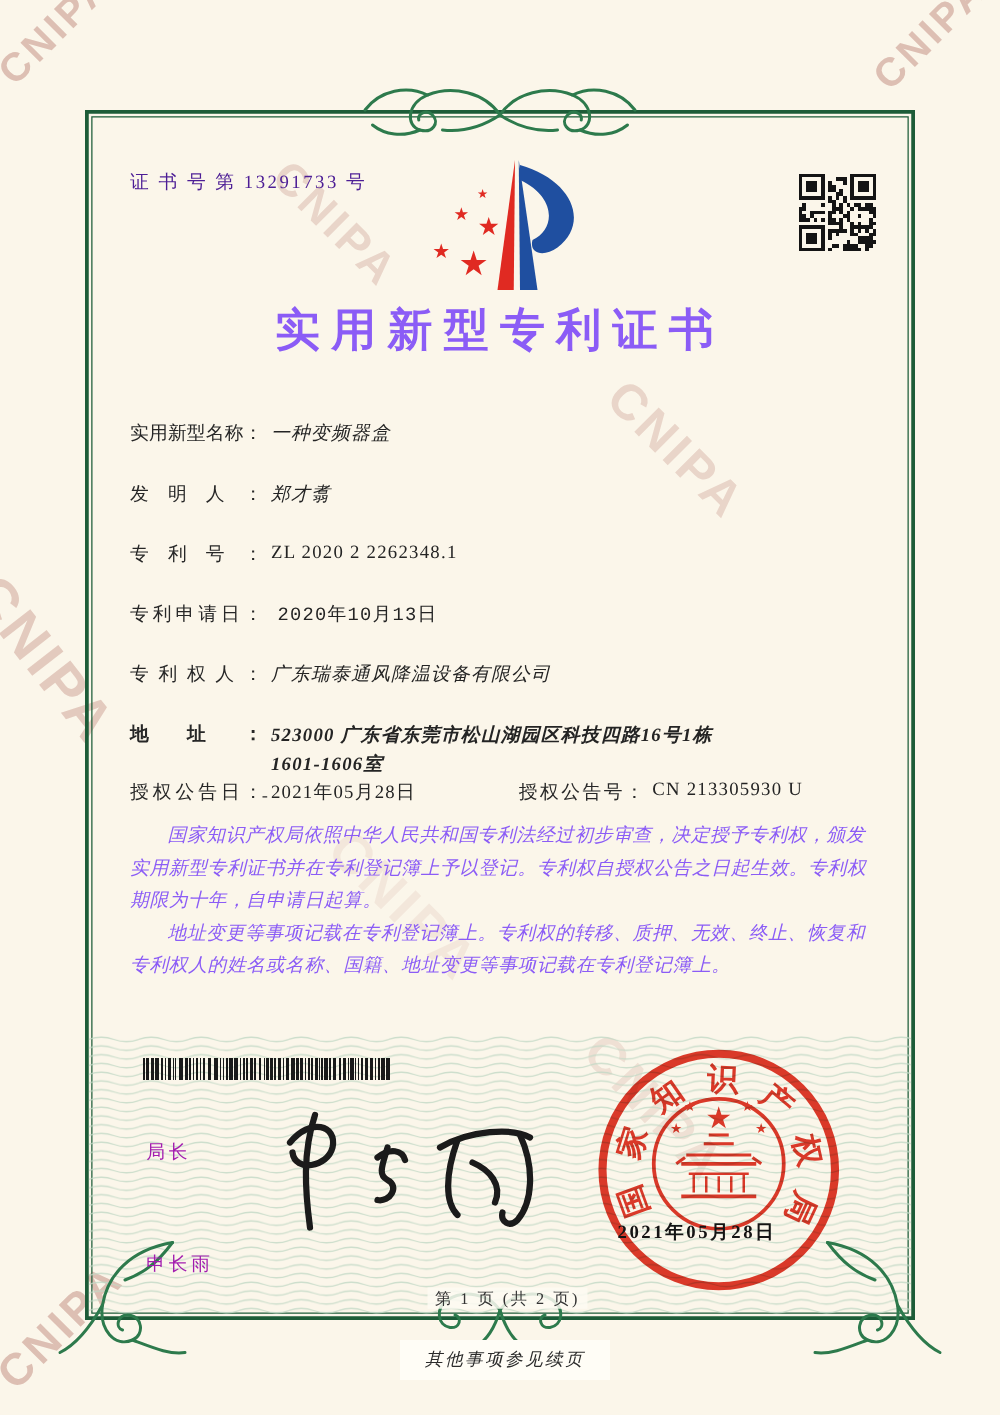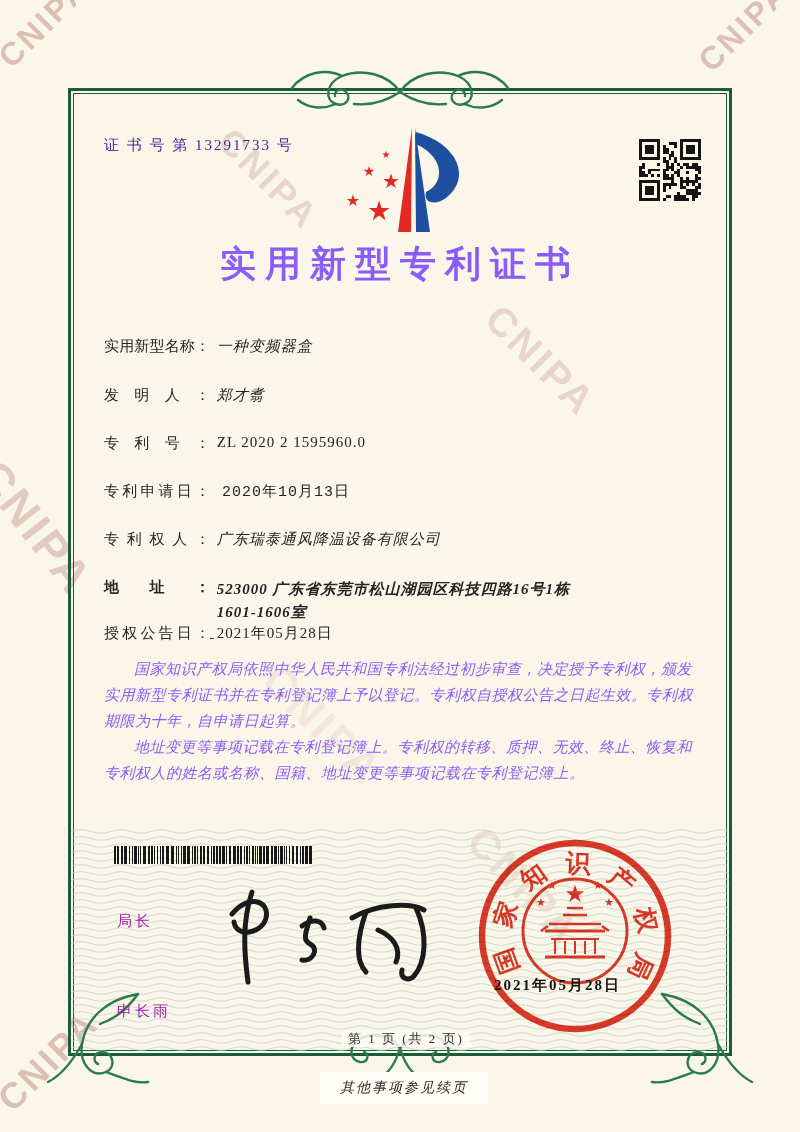--- a/index.html
+++ b/index.html
@@ -392,37 +392,41 @@
 <div class="field-row" style="top:337px;">
   <span class="field-label">实用新型名称：</span>
   <span class="field-value kai">一种变频器盒</span>
 </div>
 <div class="field-row" style="top:386px;">
   <span class="field-label">发明人：</span>
   <span class="field-value kai">郑才翥</span>
 </div>
 <div class="field-row" style="top:434px;">
   <span class="field-label">专利号：</span>
-  <span class="field-value">ZL 2020 2 1595960.0</span>
+  <span class="field-value">ZL 2020 2 2262348.1</span>
 </div>
 <div class="field-row" style="top:482px;font-family:Liberation Mono, monospace;">
   <span class="field-label">专利申请日：</span>
   <span class="field-value">2020年10月13日</span>
 </div>
 <div class="field-row" style="top:530px;">
   <span class="field-label">专利权人：</span>
   <span class="field-value kai">广东瑞泰通风降温设备有限公司</span>
 </div>
 <div class="field-row" style="top:578px;font-weight:bold;">
   <span class="field-label">地址：</span>
   <span class="field-value kai addr-value">523000 广东省东莞市松山湖园区科技四路16号1栋1601-1606室</span>
 </div>
 <div class="field-row" style="top:624px;text-decoration:underline;">
   <span class="field-label">授权公告日：</span>
   <span class="field-value">2021年05月28日</span>
+  <span class="pair2">
+    <span class="field-label">授权公告号：</span>
+    <span class="field-value">CN 213305930 U</span>
+  </span>
 </div>
 
 <div class="paragraphs">
   <p>国家知识产权局依照中华人民共和国专利法经过初步审查，决定授予专利权，颁发实用新型专利证书并在专利登记簿上予以登记。专利权自授权公告之日起生效。专利权期限为十年，自申请日起算。</p>
   <p>地址变更等事项记载在专利登记簿上。专利权的转移、质押、无效、终止、恢复和专利权人的姓名或名称、国籍、地址变更等事项记载在专利登记簿上。</p>
 </div>
 
 <svg id="barcode-svg" class="abs" style="left:114px;top:846px;" width="206" height="18" viewBox="0 0 206 18" preserveAspectRatio="none" shape-rendering="crispEdges" fill="#191919">
     <rect x="0" y="0" width="2" height="18"></rect>
     <rect x="3" y="0" width="2" height="18"></rect>

